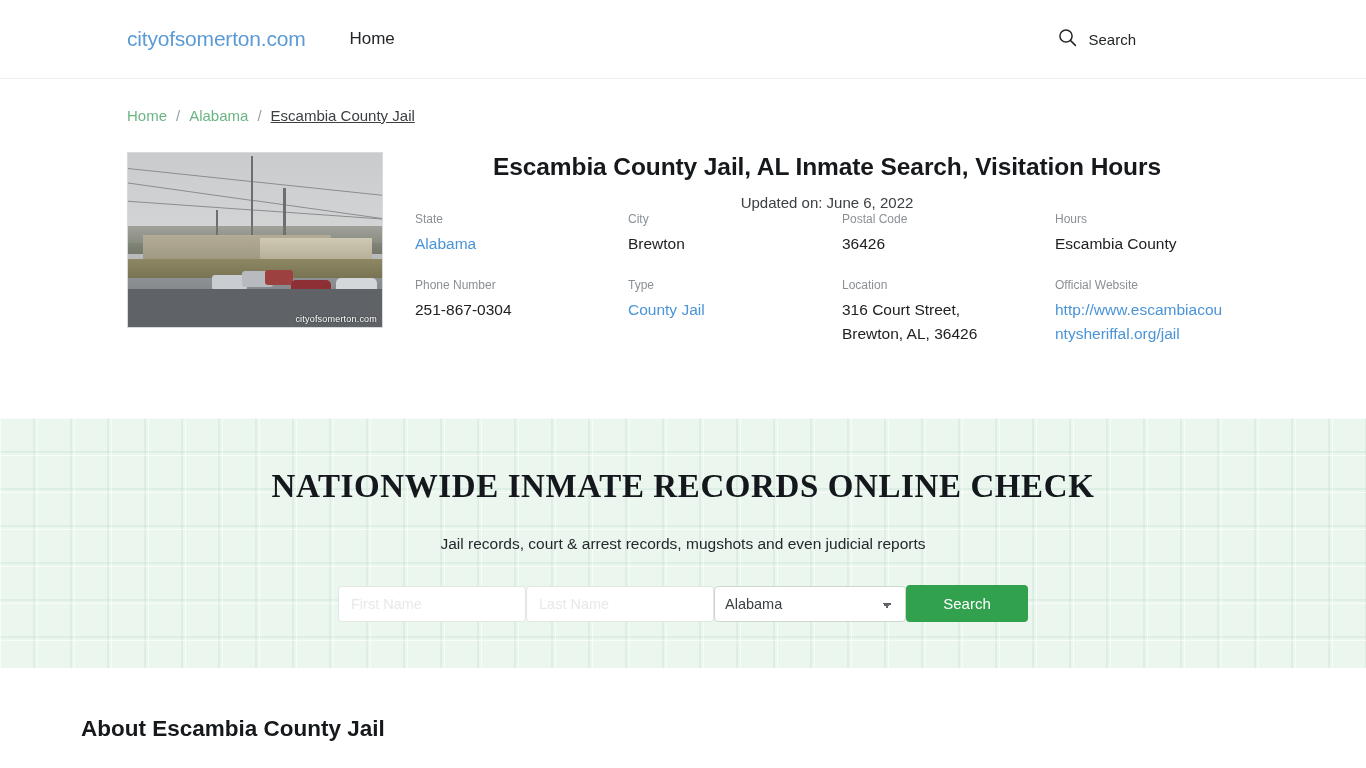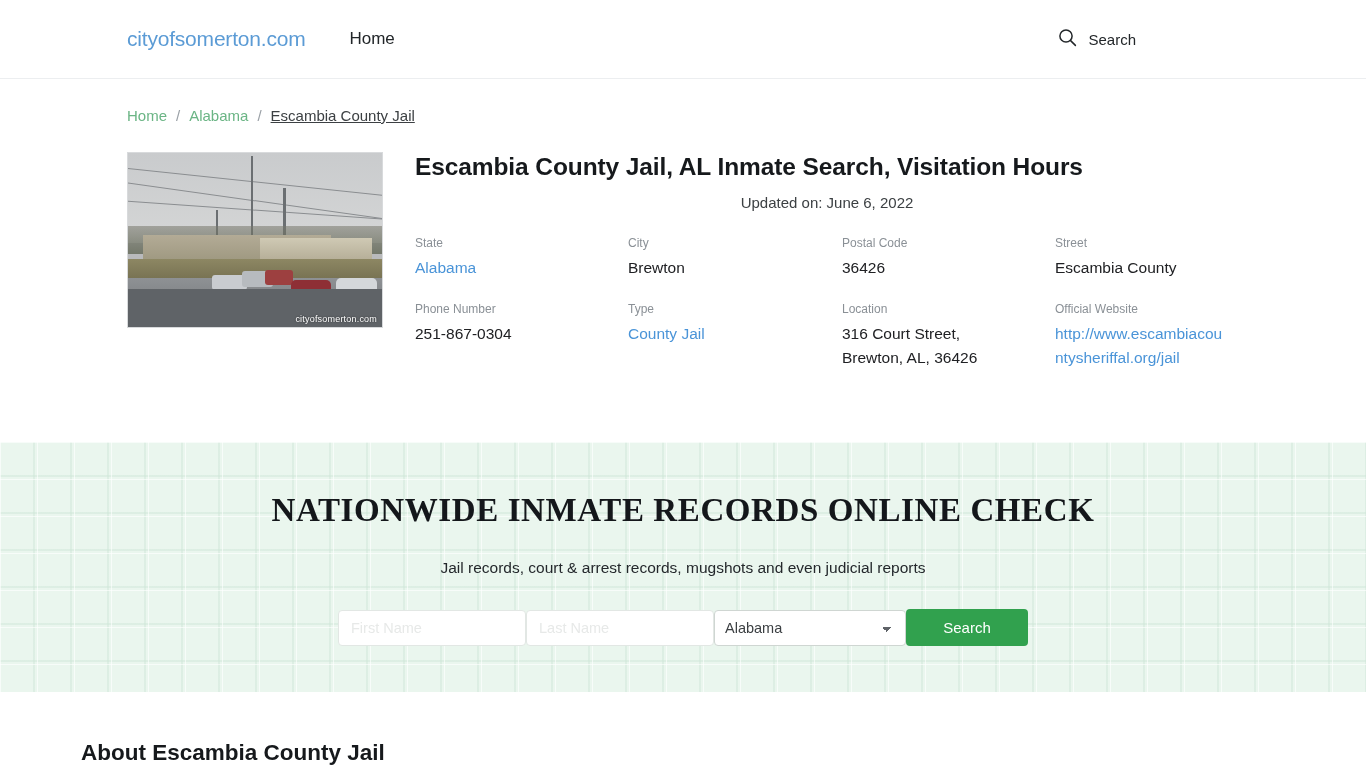--- a/index.html
+++ b/index.html
@@ -148,31 +148,31 @@
   }
 
   .head-body { flex: 1 1 auto; min-width: 0; }
   h1.page-title {
     margin: 0;
     font-size: 24.5px;
     line-height: 1.2;
     font-weight: bold;
     color: #16191c;
     letter-spacing: -0.1px;
+    text-align: center;
   }
   .updated {
     margin-top: 13px;
     font-size: 15px;
     color: #3c4043;
     text-align: center;
   }
 
   
   .facts {
-    margin-top: 24px;
     display: grid;
     grid-template-columns: 213px 214px 213px 1fr;
     row-gap: 21px;
   }
   .fact-label {
     font-size: 12px;
     color: #8a9096;
     line-height: 16px;
     margin-bottom: 5px;
   }
@@ -358,21 +358,21 @@
         <div class="fact-label">City</div>
         <div class="fact-value">Brewton</div>
       </div>
 
       <div class="fact-cell">
         <div class="fact-label">Postal Code</div>
         <div class="fact-value">36426</div>
       </div>
 
       <div class="fact-cell">
-        <div class="fact-label">Street</div>
+        <div class="fact-label">Hours</div>
         <div class="fact-value">Escambia County</div>
       </div>
 
       <div class="fact-cell">
         <div class="fact-label">Phone Number</div>
         <div class="fact-value">251-867-0304</div>
       </div>
 
       <div class="fact-cell">
         <div class="fact-label">Type</div>

